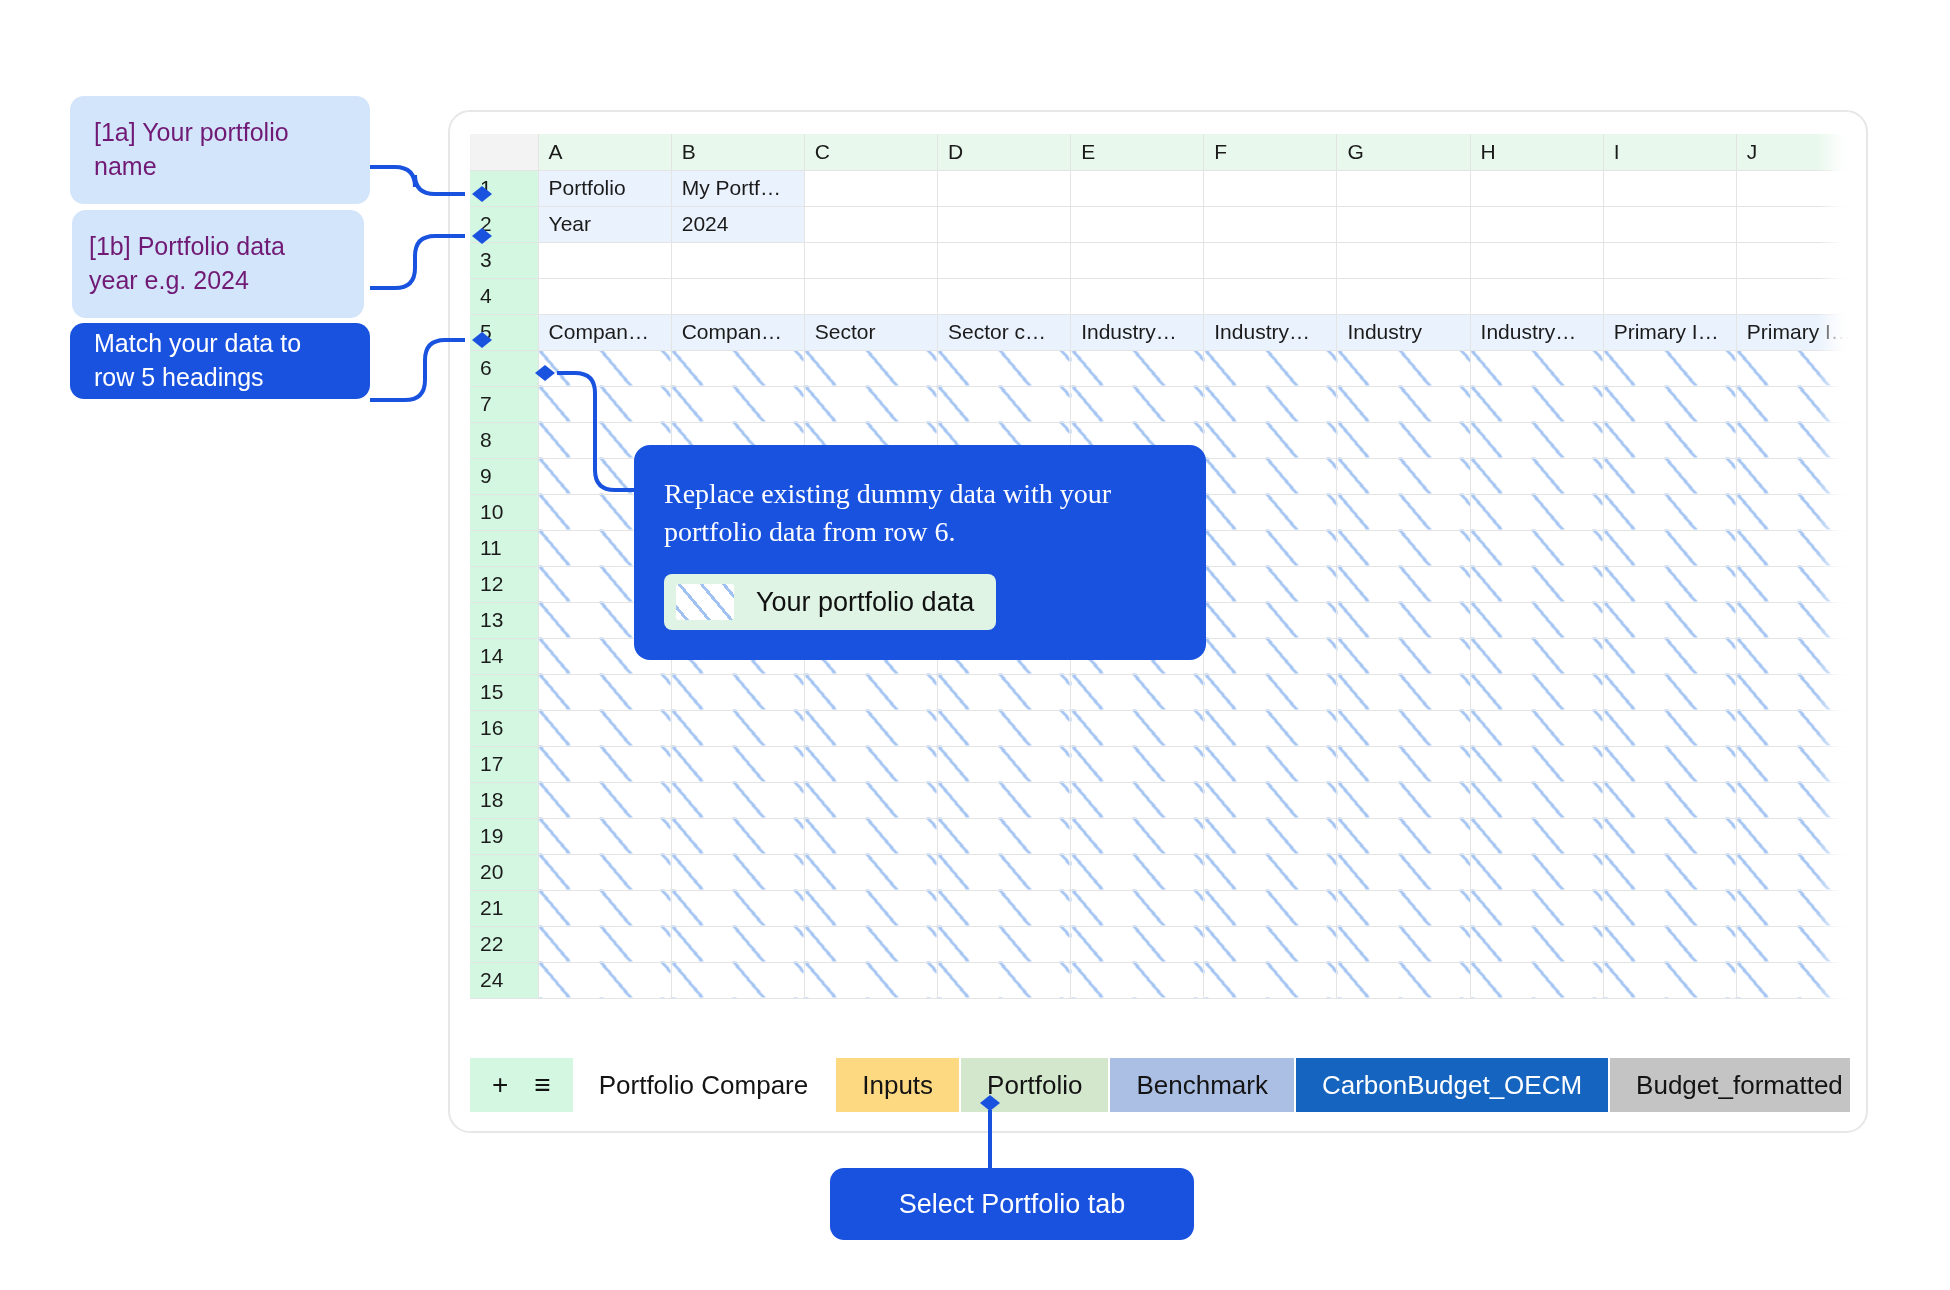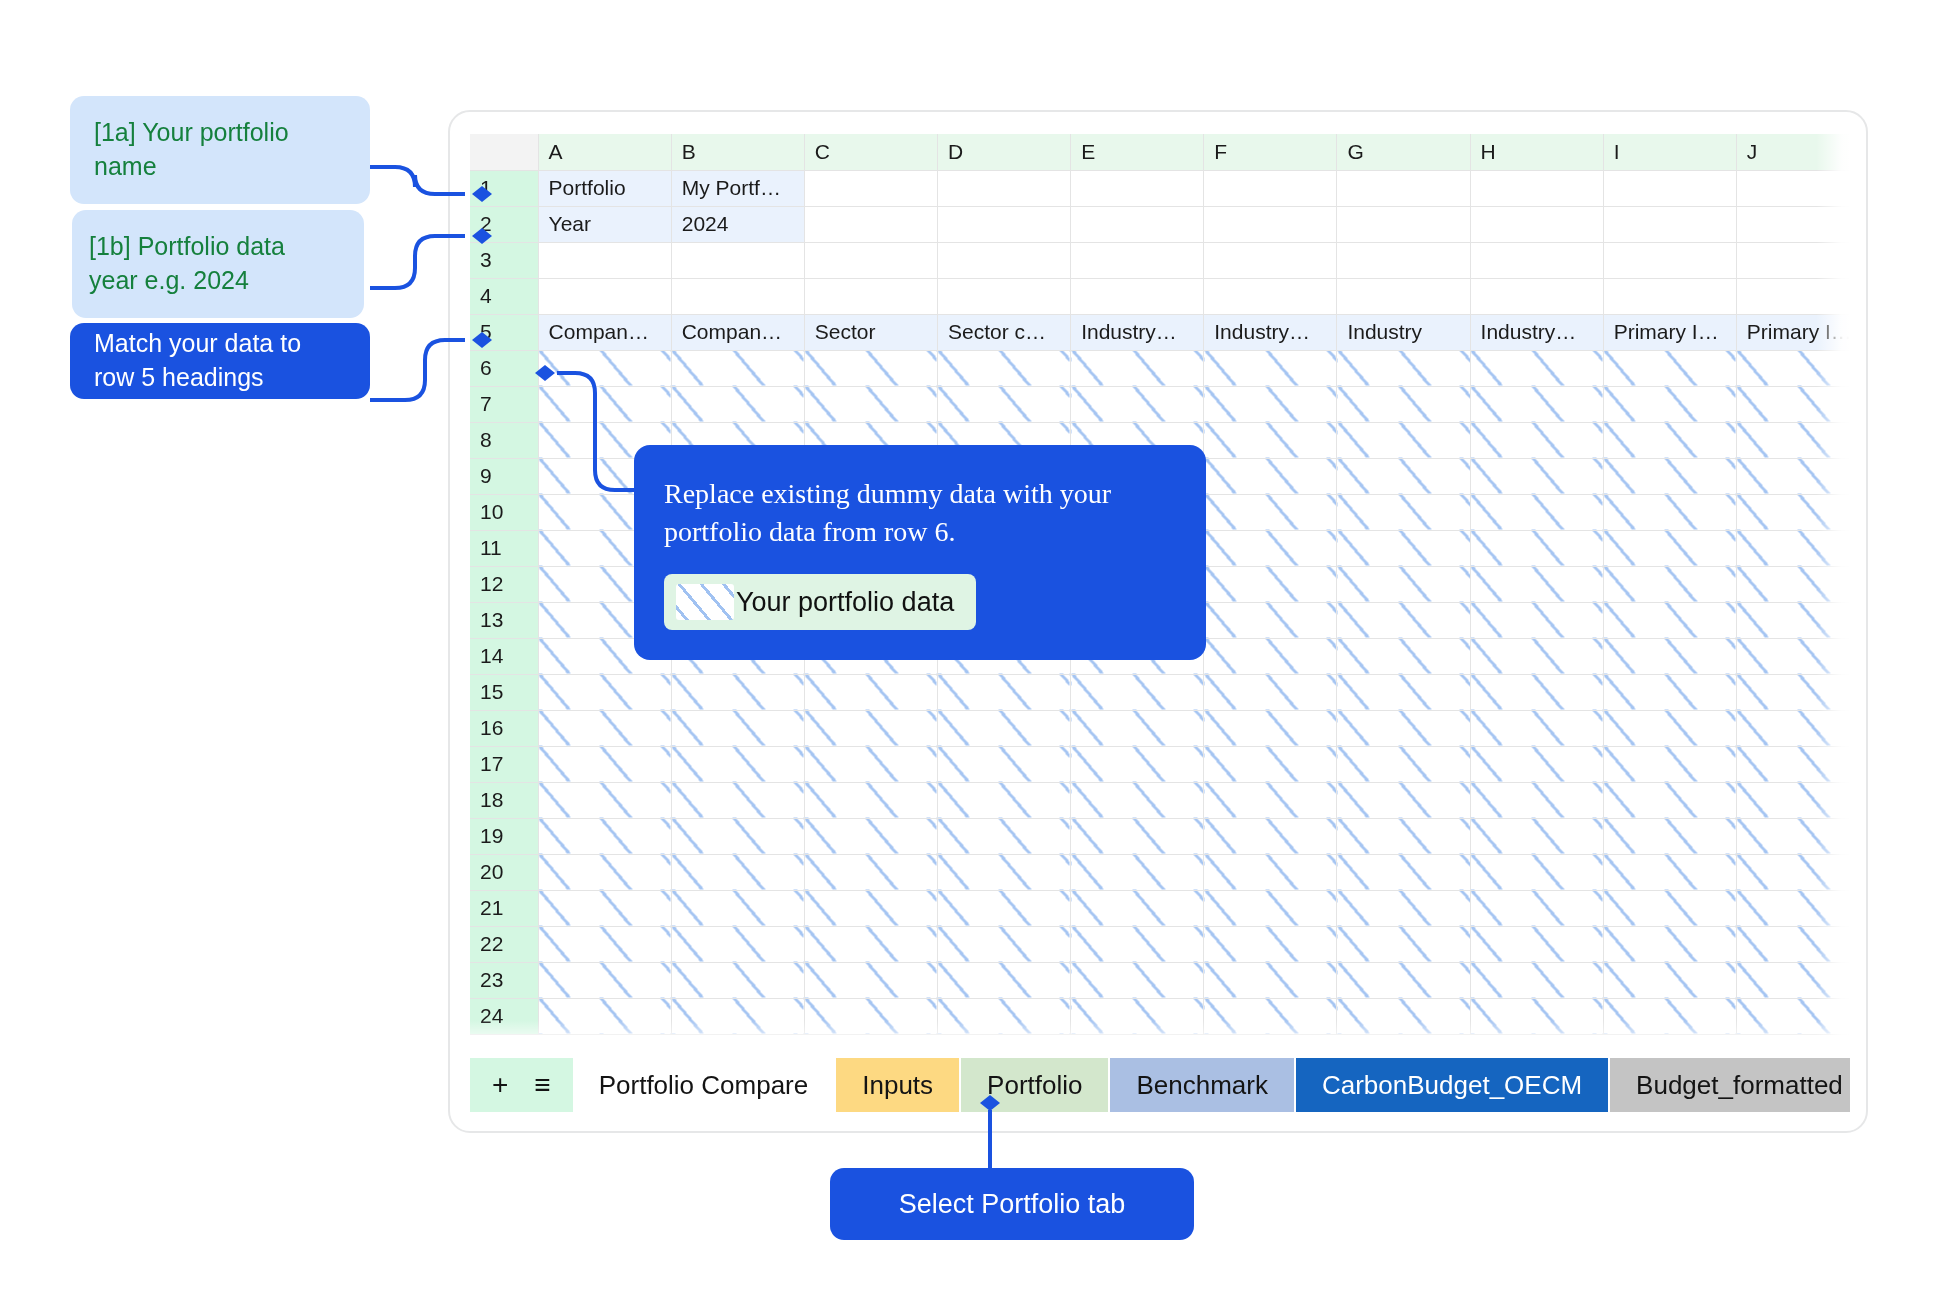--- a/index.html
+++ b/index.html
@@ -176,21 +176,21 @@
   
   .callout {
     position: absolute;
     border-radius: 14px;
     box-sizing: border-box;
     font-family: "Liberation Sans", sans-serif;
     line-height: 1.35;
   }
   .callout.light {
     background: #d3e5fb;
-    color: #15803d;
+    color: #701a75;
     font-size: 25px;
     padding: 20px 24px;
   }
   .callout.solid {
     background: #1a52e0;
     color: #ffffff;
     font-size: 25px;
     padding: 4px 24px;
   }
   .callout.pill {
@@ -219,21 +219,21 @@
     line-height: 1.34;
     font-family: Liberation Serif, serif;
     margin-bottom: 24px;
   }
   .legend-chip {
     display: inline-flex;
     align-items: center;
     background: #dff4e4;
     border-radius: 8px;
     padding: 10px 22px 10px 12px;
-    gap: 2px;
+    gap: 22px;
   }
   .legend-swatch {
     width: 58px;
     height: 36px;
     border-radius: 3px;
     background-color: #ffffff;
     background-image: repeating-linear-gradient(
       50deg,
       rgba(166,198,242,0) 0px,
       rgba(166,198,242,0) 7px,
@@ -593,33 +593,20 @@
                 <td class="hatch"></td>
                 <td class="hatch"></td>
                 <td class="hatch"></td>
                 <td class="hatch"></td>
                 <td class="hatch"></td>
                 <td class="hatch"></td>
                 <td class="hatch"></td>
                 <td class="hatch"></td>
               </tr>
             <tr>
-                <td class="rowhead">23</td>
-                <td class="hatch"></td>
-                <td class="hatch"></td>
-                <td class="hatch"></td>
-                <td class="hatch"></td>
-                <td class="hatch"></td>
-                <td class="hatch"></td>
-                <td class="hatch"></td>
-                <td class="hatch"></td>
-                <td class="hatch"></td>
-                <td class="hatch"></td>
-              </tr>
-            <tr>
                 <td class="rowhead">24</td>
                 <td class="hatch"></td>
                 <td class="hatch"></td>
                 <td class="hatch"></td>
                 <td class="hatch"></td>
                 <td class="hatch"></td>
                 <td class="hatch"></td>
                 <td class="hatch"></td>
                 <td class="hatch"></td>
                 <td class="hatch"></td>

